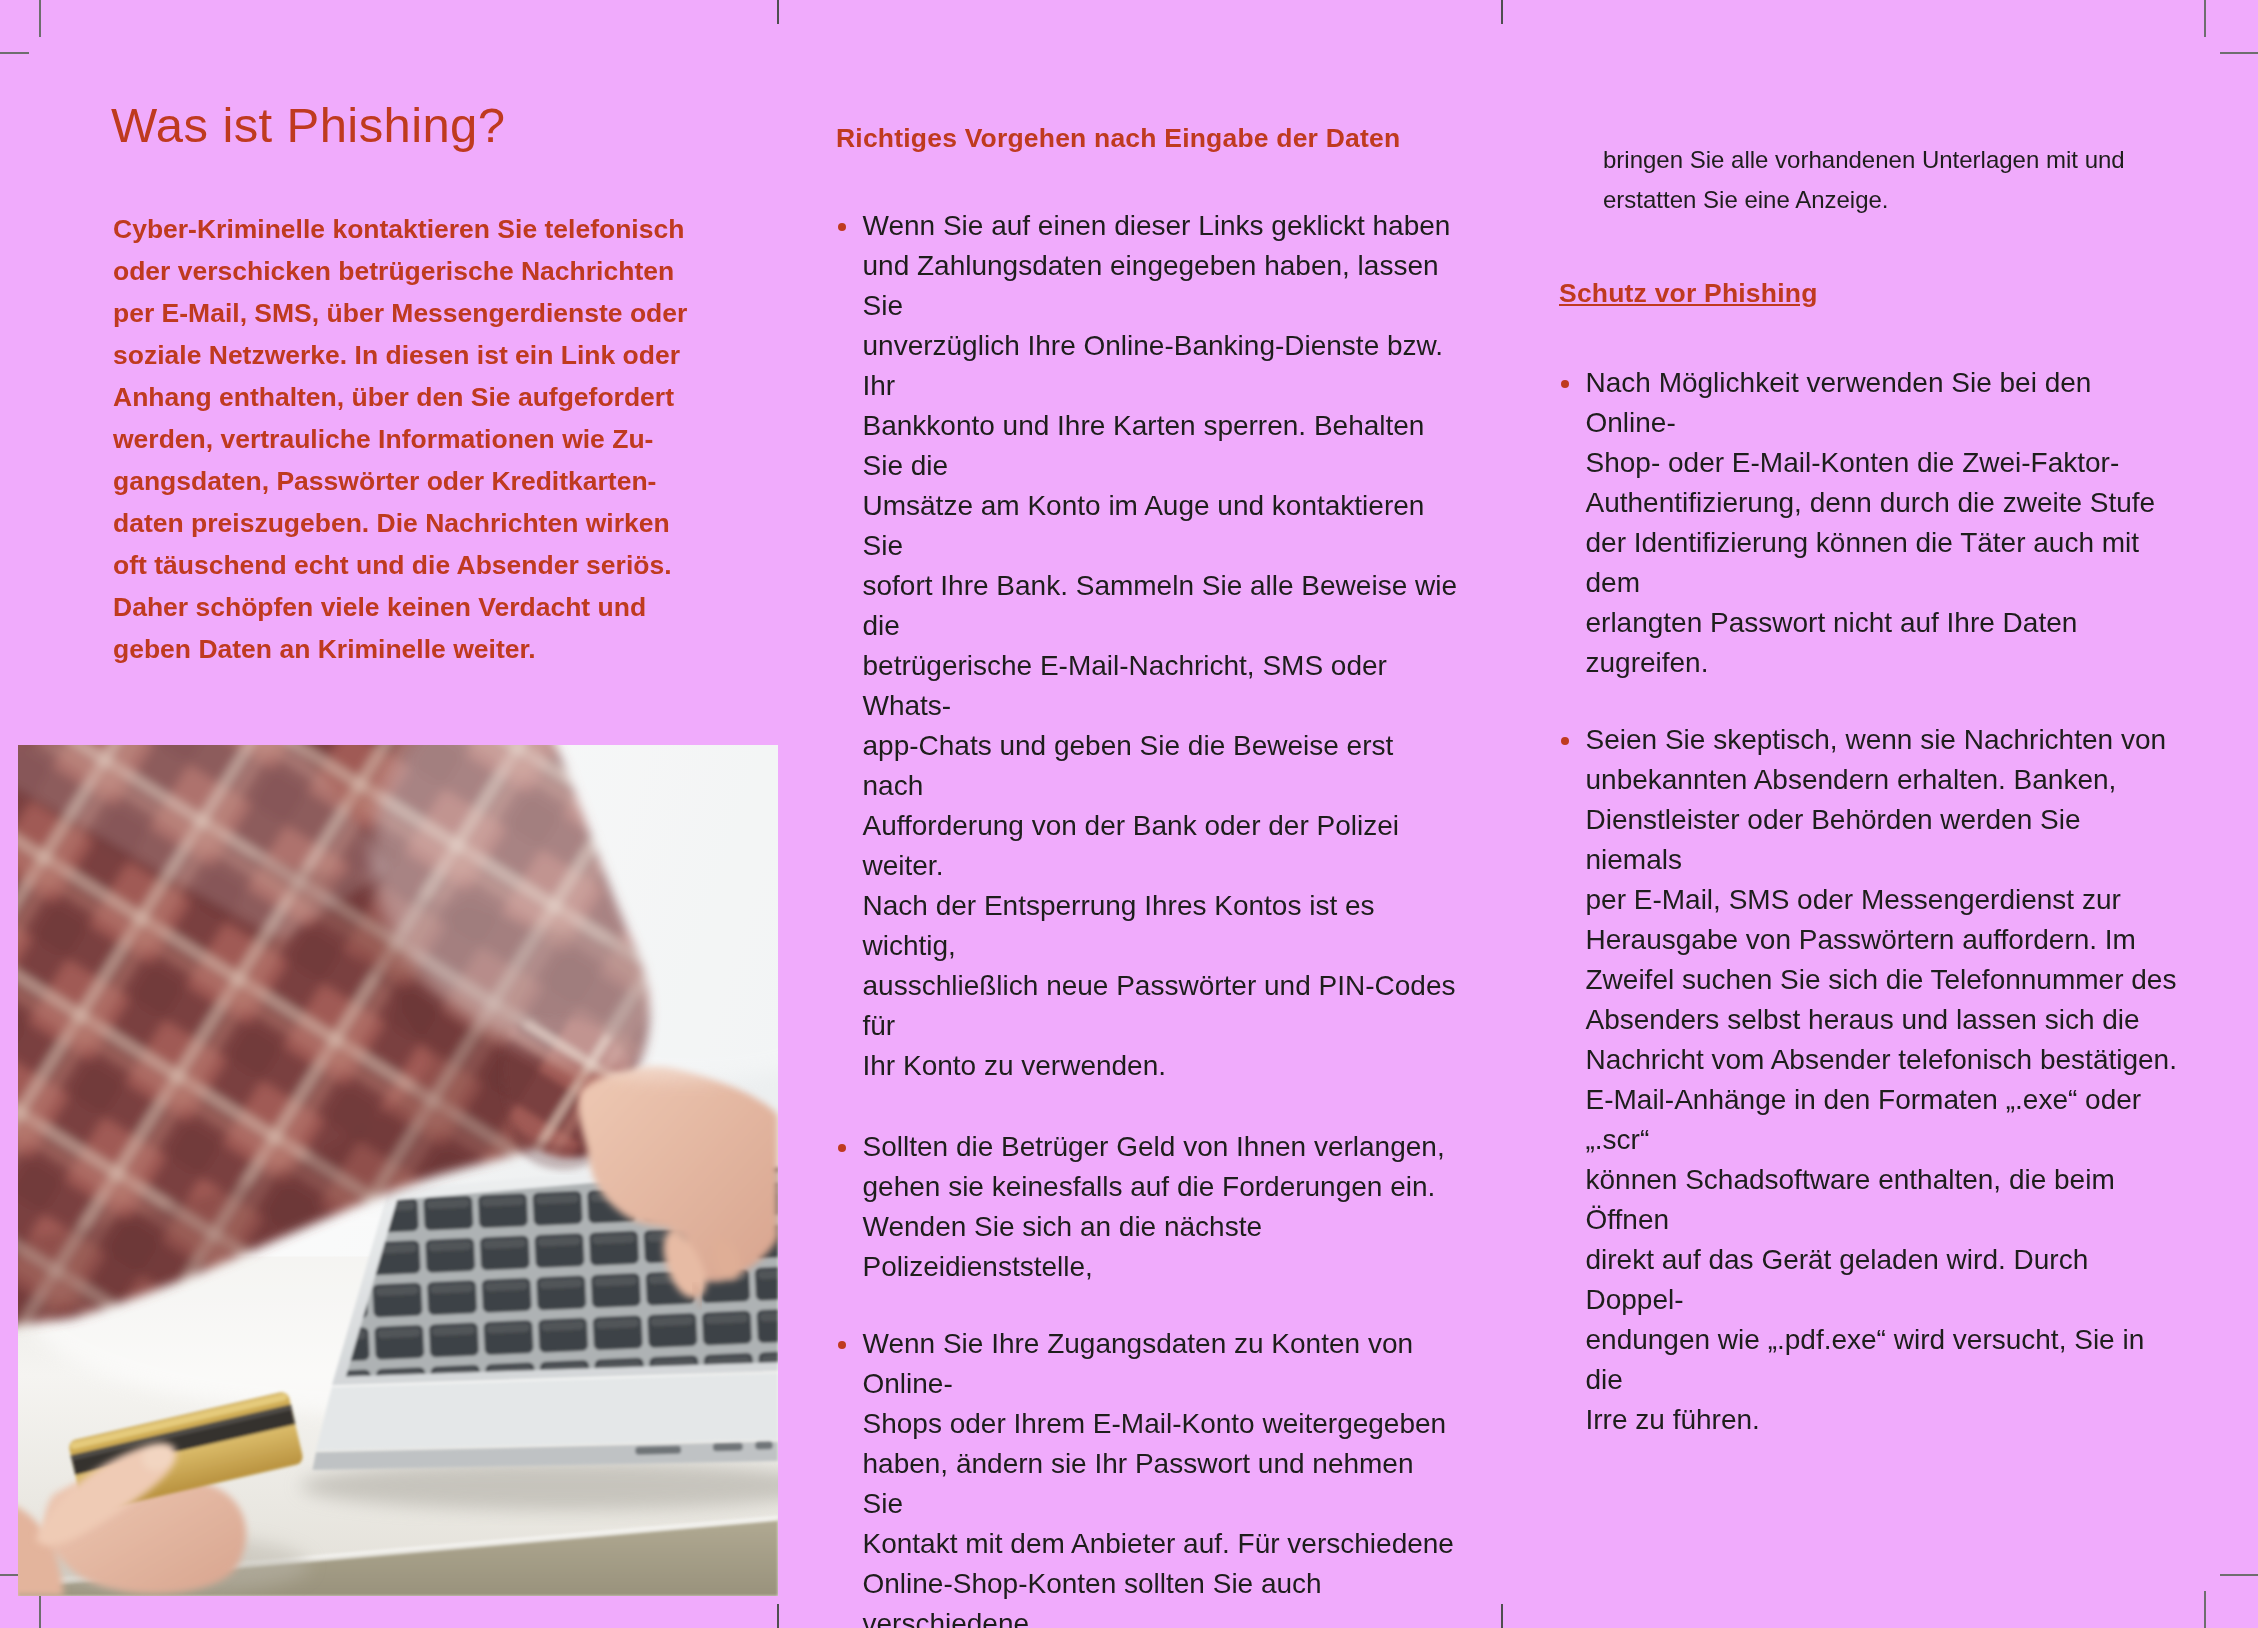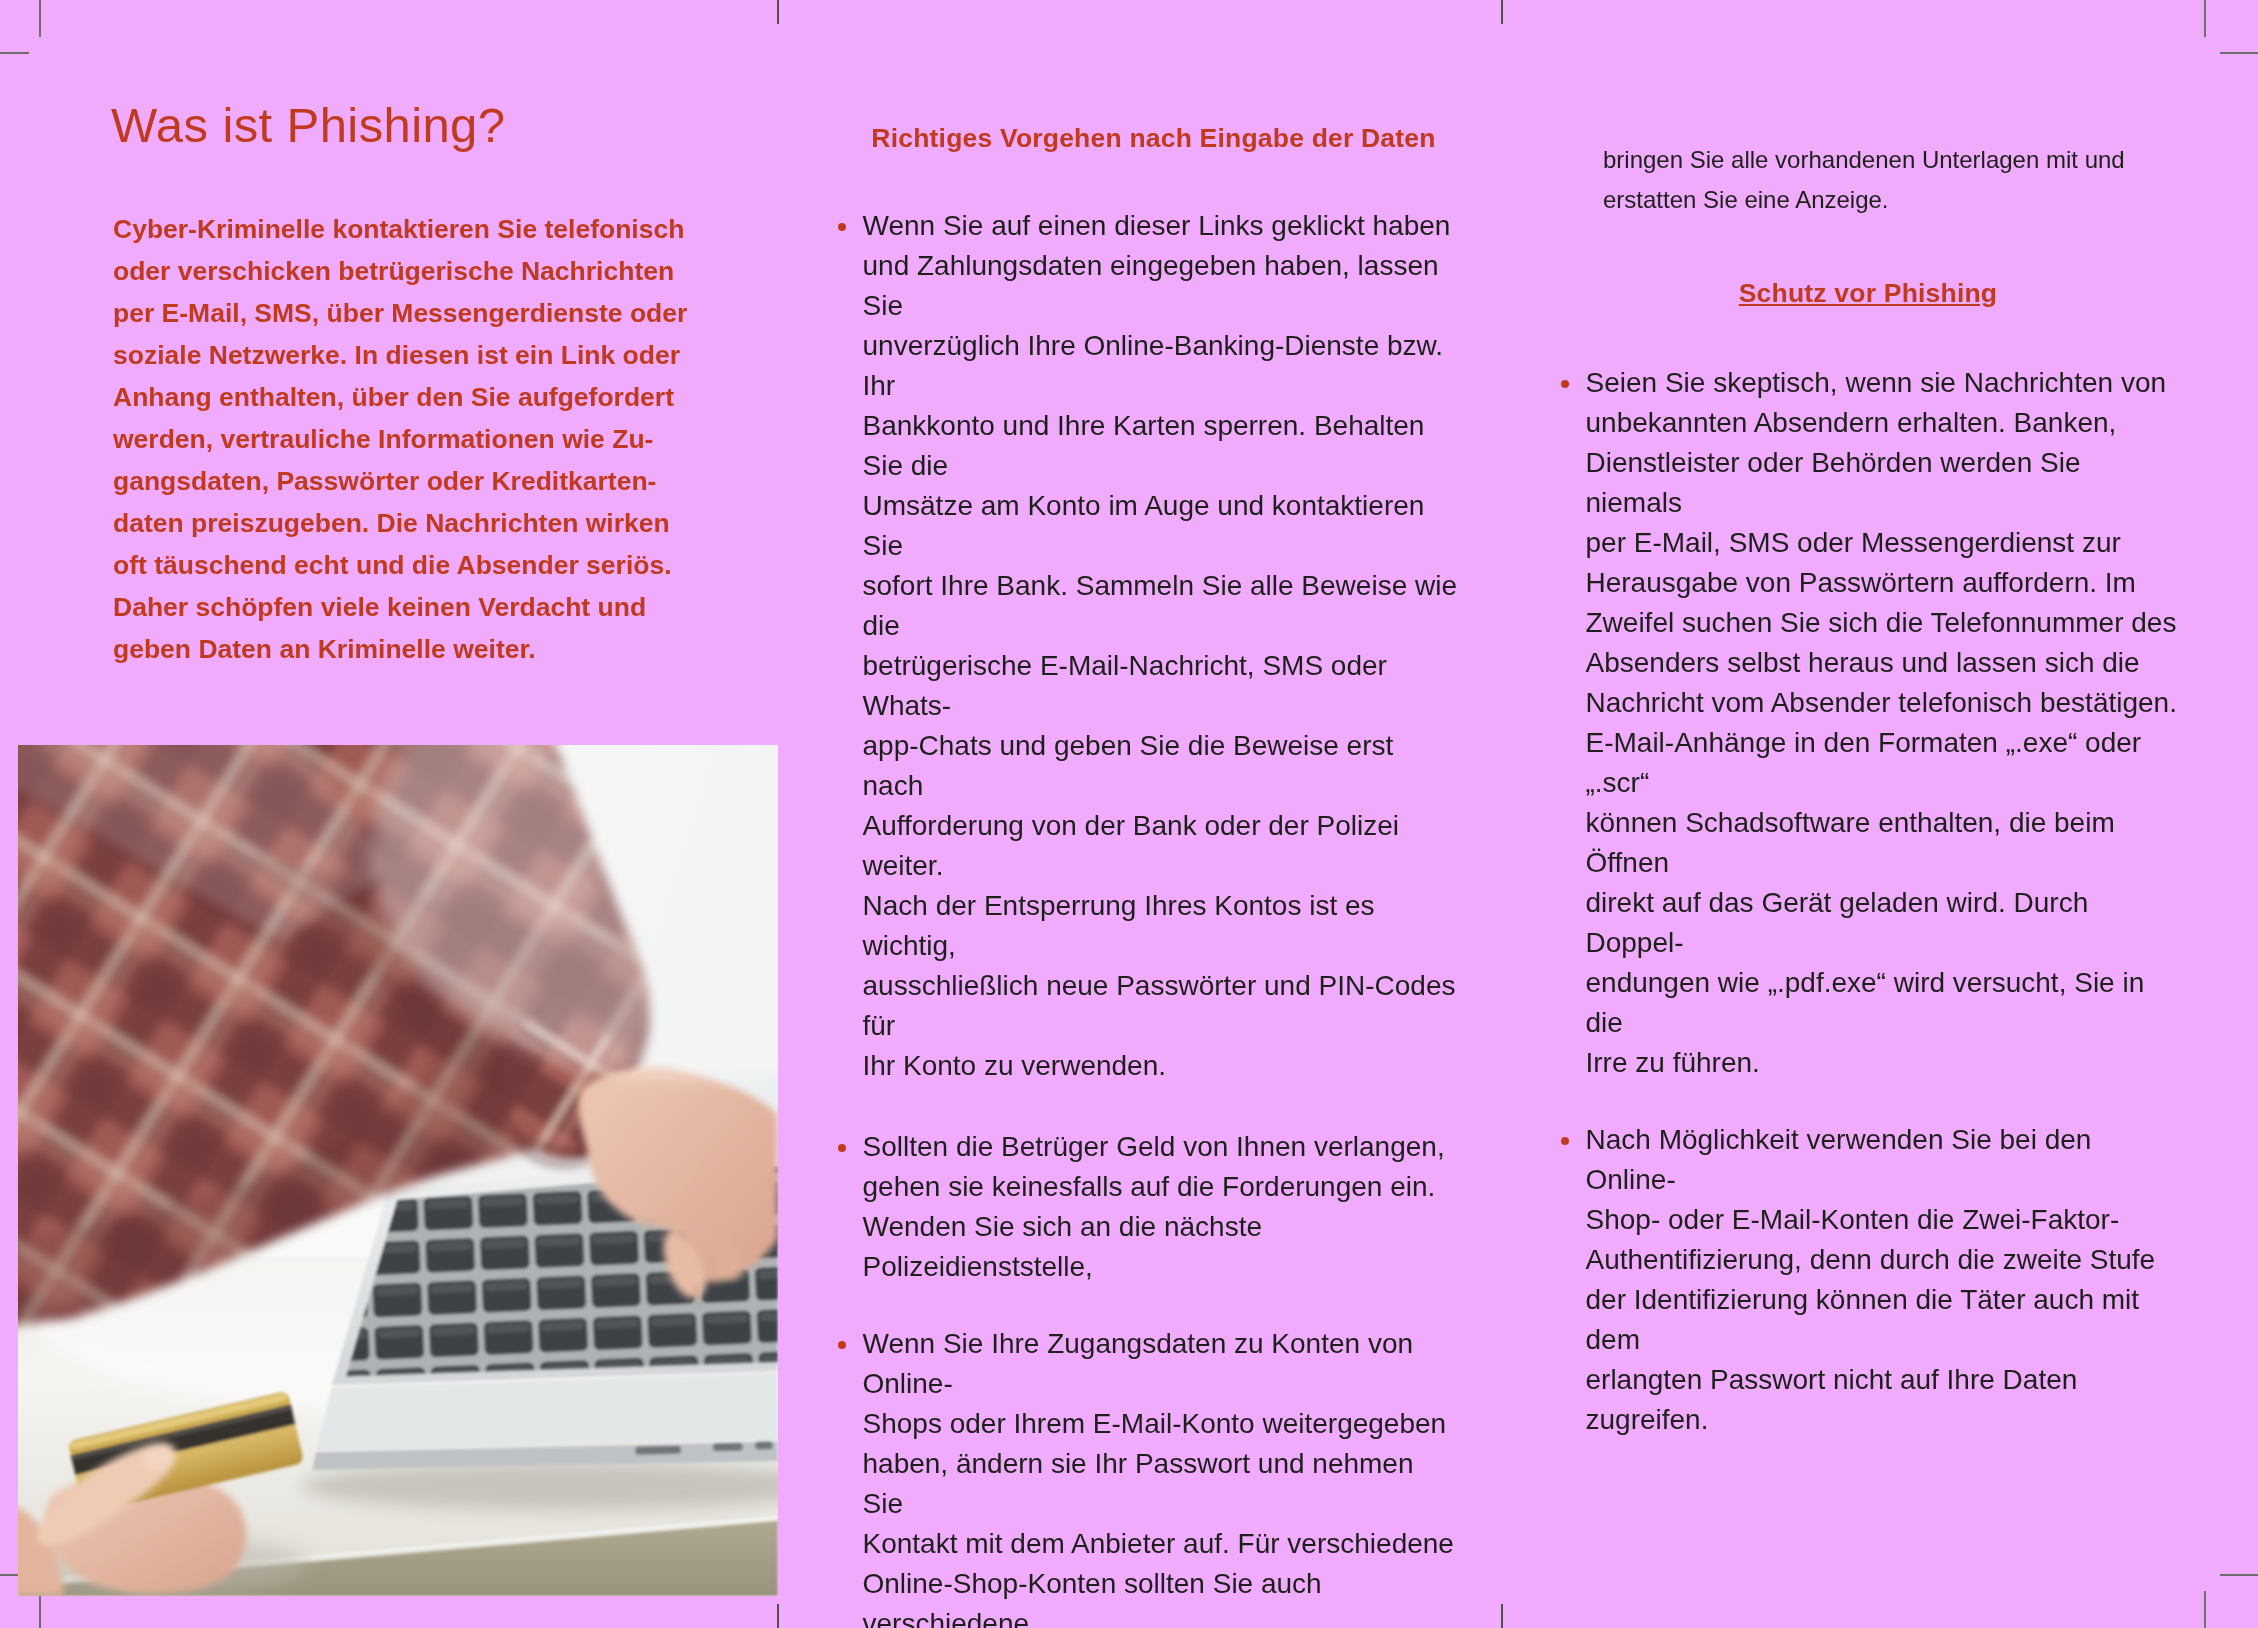--- a/index.html
+++ b/index.html
@@ -20,21 +20,20 @@
     position:absolute;left:113px;top:208px;width:657px;
     font-size:26.5px;line-height:42px;color:#bf3a1f;white-space:pre-line;margin:0;font-weight:bold;
   }
   .photo{
     position:absolute;left:17.6px;top:745px;width:760px;height:851px;margin:0;overflow:hidden;
   }
   
   .col-heading{
     position:absolute;margin:0;font-size:26.5px;line-height:35px;font-weight:bold;color:#bf3a1f;
     letter-spacing:0.2px;
-    text-align:center;
   }
   .mid-heading{left:836px;top:121px;width:635px;}
   .right-cont{
     position:absolute;left:1585px;top:122px;width:609px;margin:18px;
     font-size:24px;line-height:40px;white-space:pre-line;
   }
   .right-heading{left:1559px;top:276px;width:618px;text-decoration:underline;}
   ul.bullets{
     position:absolute;list-style:none;margin:0;padding:0;width:623px;
     font-size:28px;line-height:40px;
@@ -244,39 +243,39 @@
     </ul>
   </section>
 
   <section>
     <p class="right-cont">bringen Sie alle vorhandenen Unterlagen mit und
 erstatten Sie eine Anzeige.</p>
     <h2 class="col-heading right-heading">Schutz vor Phishing</h2>
     <ul class="bullets right-bullets">
       <li>
         <span class="dot"></span>
+        <span class="btext">Nach Möglichkeit verwenden Sie bei den Online-
+Shop- oder E-Mail-Konten die Zwei-Faktor-
+Authentifizierung, denn durch die zweite Stufe
+der Identifizierung können die Täter auch mit dem
+erlangten Passwort nicht auf Ihre Daten zugreifen.</span>
+      </li>
+      <li>
+        <span class="dot"></span>
         <span class="btext">Seien Sie skeptisch, wenn sie Nachrichten von
 unbekannten Absendern erhalten. Banken,
 Dienstleister oder Behörden werden Sie niemals
 per E-Mail, SMS oder Messengerdienst zur
 Herausgabe von Passwörtern auffordern. Im
 Zweifel suchen Sie sich die Telefonnummer des
 Absenders selbst heraus und lassen sich die
 Nachricht vom Absender telefonisch bestätigen.
 E-Mail-Anhänge in den Formaten „.exe“ oder „.scr“
 können Schadsoftware enthalten, die beim Öffnen
 direkt auf das Gerät geladen wird. Durch Doppel-
 endungen wie „.pdf.exe“ wird versucht, Sie in die
 Irre zu führen.</span>
       </li>
-      <li>
-        <span class="dot"></span>
-        <span class="btext">Nach Möglichkeit verwenden Sie bei den Online-
-Shop- oder E-Mail-Konten die Zwei-Faktor-
-Authentifizierung, denn durch die zweite Stufe
-der Identifizierung können die Täter auch mit dem
-erlangten Passwort nicht auf Ihre Daten zugreifen.</span>
-      </li>
     </ul>
   </section>
 
 </div>
 
 
 </body></html>

